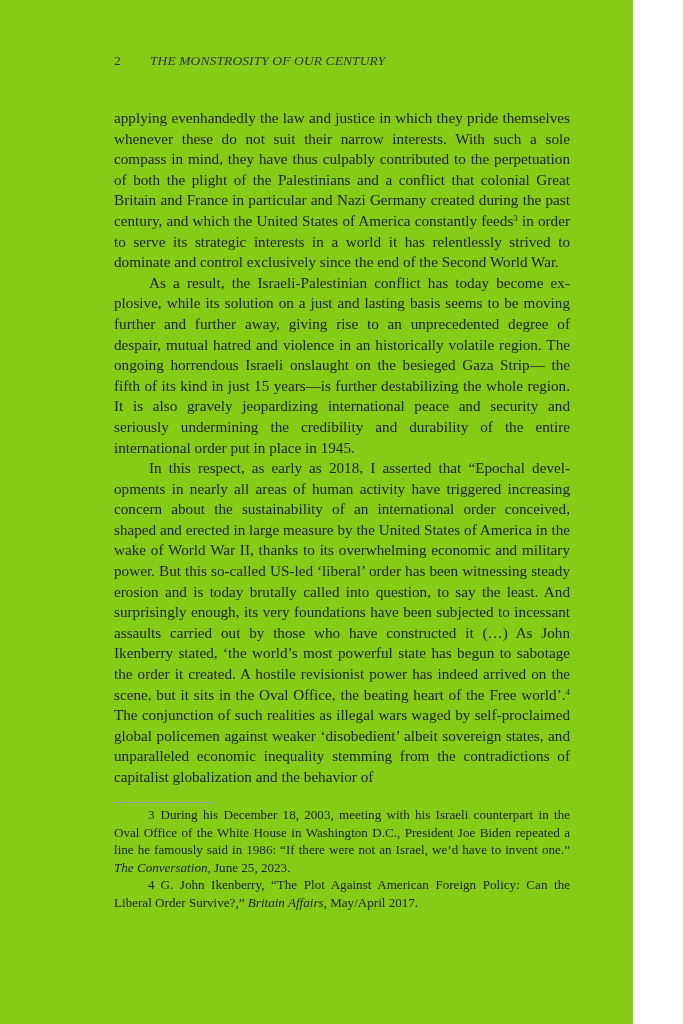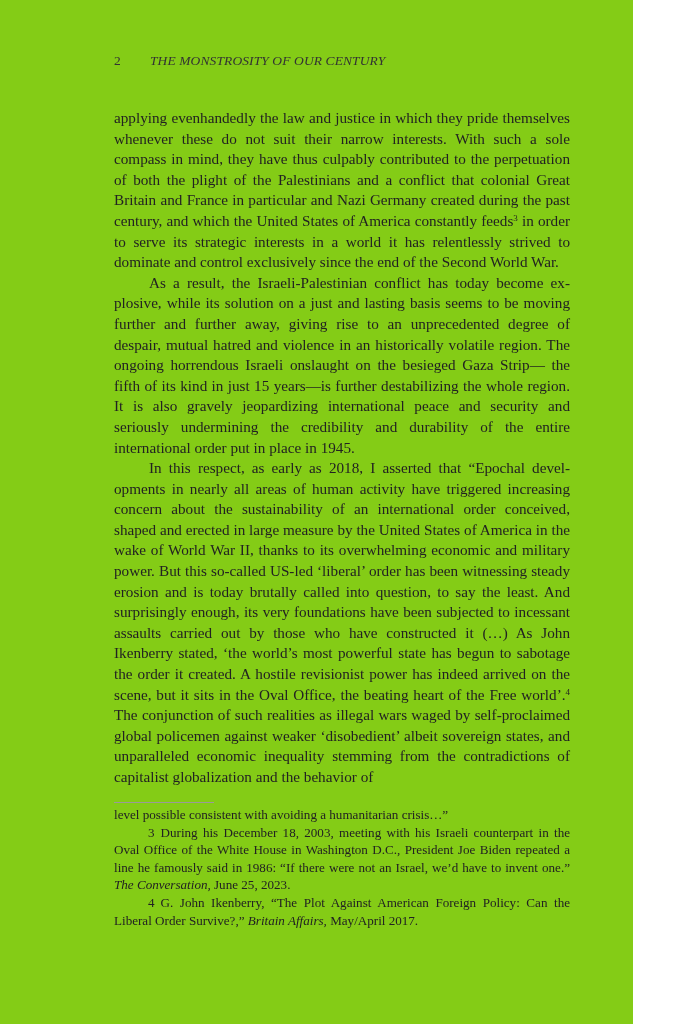--- a/index.html
+++ b/index.html
@@ -42,18 +42,17 @@
 
   <div class="body-text">
     <p><span>applying evenhandedly the law and justice in which they pride them­selves whenever these do not suit their narrow interests. With such a sole compass in mind, they have thus culpably contributed to the perpetuation of both the plight of the Palestinians and a conflict that colonial Great Britain and France in particular and Nazi Germany created during the past century, and which the United States of America constantly feeds</span><sup>3</sup><span> in order to serve its strategic interests in a world it has relentlessly strived to dominate and control exclusively since the end of the Second World War.</span></p>
     <p class="indent">As a result, the Israeli-Palestinian conflict has today become ex­plosive, while its solution on a just and lasting basis seems to be moving further and further away, giving rise to an unprecedented degree of despair, mutual hatred and violence in an historically volatile region. The ongoing horrendous Israeli onslaught on the besieged Gaza Strip— the fifth of its kind in just 15 years—is further destabilizing the whole region. It is also gravely jeopardizing international peace and security and seriously undermining the credibility and durability of the entire international order put in place in 1945.</p>
     <p class="indent"><span>In this respect, as early as 2018, I asserted that “Epochal devel­opments in nearly all areas of human activity have triggered increasing concern about the sustainability of an international order conceived, shaped and erected in large measure by the United States of America in the wake of World War II, thanks to its overwhelming economic and mil­itary power. But this so-called US-led ‘liberal’ order has been witnessing steady erosion and is today brutally called into question, to say the least. And surprisingly enough, its very foundations have been subjected to incessant assaults carried out by those who have constructed it (…) As John Ikenberry stated, ‘the world’s most powerful state has begun to sabotage the order it created. A hostile revisionist power has indeed arrived on the scene, but it sits in the Oval Office, the beating heart of the Free world’.</span><sup>4</sup><span> The conjunction of such realities as illegal wars waged by self-proclaimed global policemen against weaker ‘disobedient’ al­beit sovereign states, and unparalleled economic inequality stemming from the contradictions of capitalist globalization and the behavior of</span></p>
   </div>
 
   <div class="fn-rule"></div>
 
   <div class="footnotes">
-    <p>level possible consistent with avoiding a humanitarian crisis…”</p>
     <p class="fn"><span class="fnnum">3</span><span>During his December 18, 2003, meeting with his Israeli counterpart in the Oval Office of the White House in Washington D.C., President Joe Biden repeated a line he famously said in 1986: “If there were not an Israel, we’d have to invent one.” </span><span class="it">The Conversation,</span><span> June 25, 2023.</span></p>
     <p class="fn"><span class="fnnum">4</span><span>G. John Ikenberry, “The Plot Against American Foreign Policy: Can the Liberal Order Survive?,” </span><span class="it">Britain Affairs,</span><span> May/April 2017.</span></p>
   </div>
 
 </div>
 
 </body></html>

